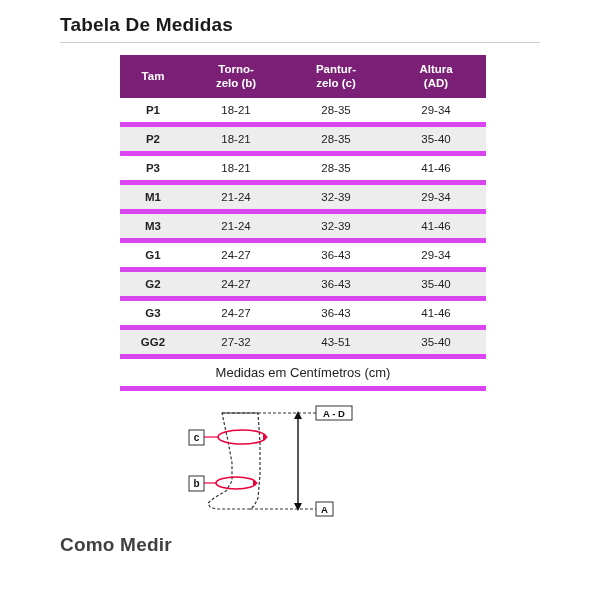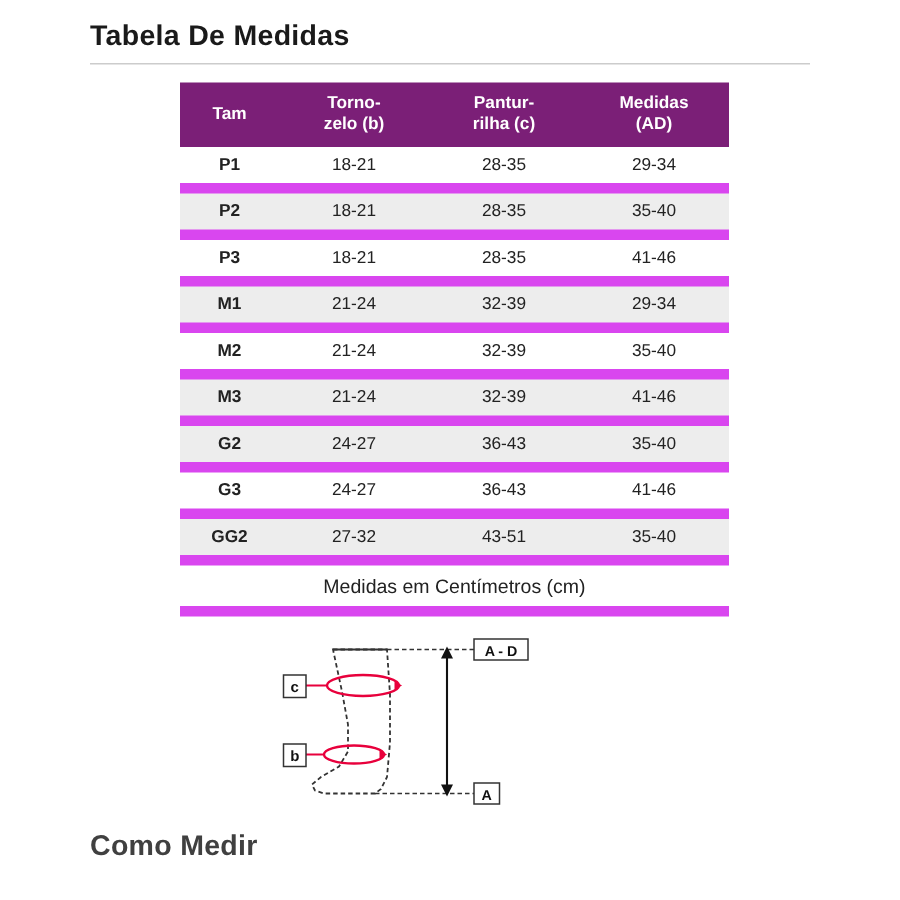--- a/index.html
+++ b/index.html
@@ -46,21 +46,21 @@
     font-weight: bold;
     font-size: 11.5px;
     padding: 7px 2px;
     line-height: 1.25;
     text-align: center;
     border: none;
   }
   table.size-table tbody td {
     text-align: center;
     padding: 6px 2px;
-    border-bottom: 7px solid #d946ef;
+    border-bottom: 5px solid #d946ef;
     color: #222222;
   }
   table.size-table tbody tr.odd td {
     background: #ffffff;
   }
   table.size-table tbody tr.even td {
     background: #ededed;
     margin-left: 32px;
   }
   table.size-table tbody td.sz {
@@ -104,24 +104,24 @@
       <tr>
         <th style="width:62px">
           <div>Tam</div>
         </th>
         <th style="width:96px">
           <div>Torno-</div>
           <div>zelo (b)</div>
         </th>
         <th style="width:96px">
           <div>Pantur-</div>
-          <div>rilha (c)</div>
+          <div>zelo (c)</div>
         </th>
         <th style="width:96px">
-          <div>Medidas</div>
+          <div>Altura</div>
           <div>(AD)</div>
         </th>
       </tr>
     </thead>
     <tbody>
       <tr class="odd">
         <td class="sz">P1</td>
         <td>18-21</td>
         <td>28-35</td>
         <td>29-34</td>
@@ -137,31 +137,31 @@
         <td>18-21</td>
         <td>28-35</td>
         <td>41-46</td>
       </tr>
       <tr class="even">
         <td class="sz">M1</td>
         <td>21-24</td>
         <td>32-39</td>
         <td>29-34</td>
       </tr>
-      <tr class="odd">
-        <td class="sz">M2</td>
-        <td>21-24</td>
-        <td>32-39</td>
-        <td>35-40</td>
-      </tr>
       <tr class="even">
         <td class="sz">M3</td>
         <td>21-24</td>
         <td>32-39</td>
         <td>41-46</td>
+      </tr>
+      <tr class="odd">
+        <td class="sz">G1</td>
+        <td>24-27</td>
+        <td>36-43</td>
+        <td>29-34</td>
       </tr>
       <tr class="even">
         <td class="sz">G2</td>
         <td>24-27</td>
         <td>36-43</td>
         <td>35-40</td>
       </tr>
       <tr class="odd">
         <td class="sz">G3</td>
         <td>24-27</td>

